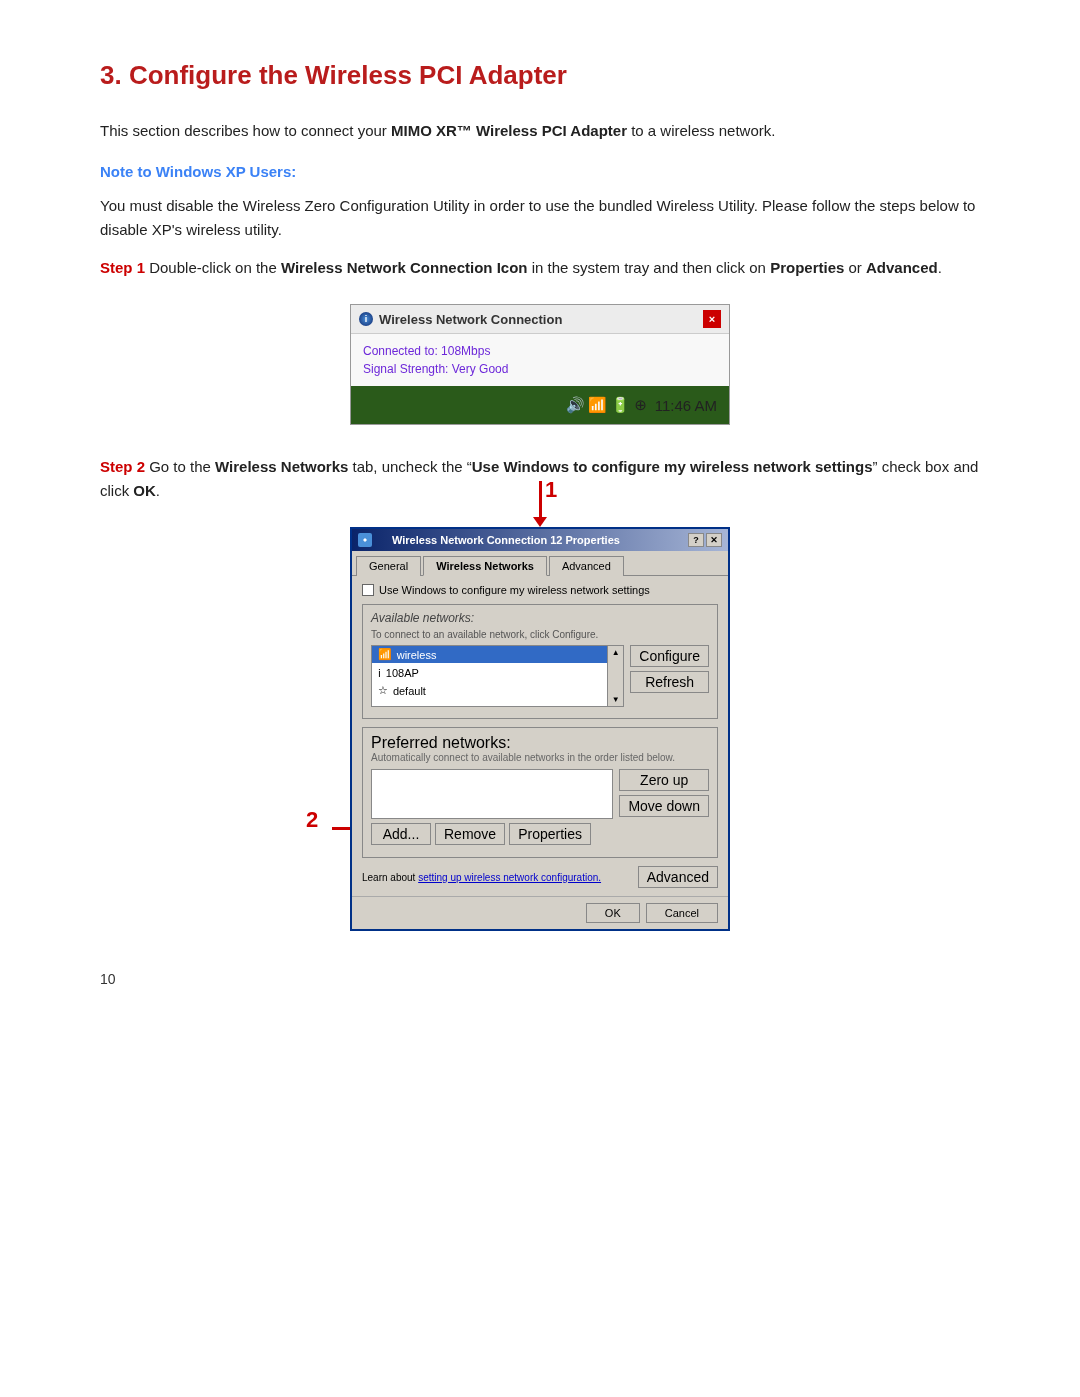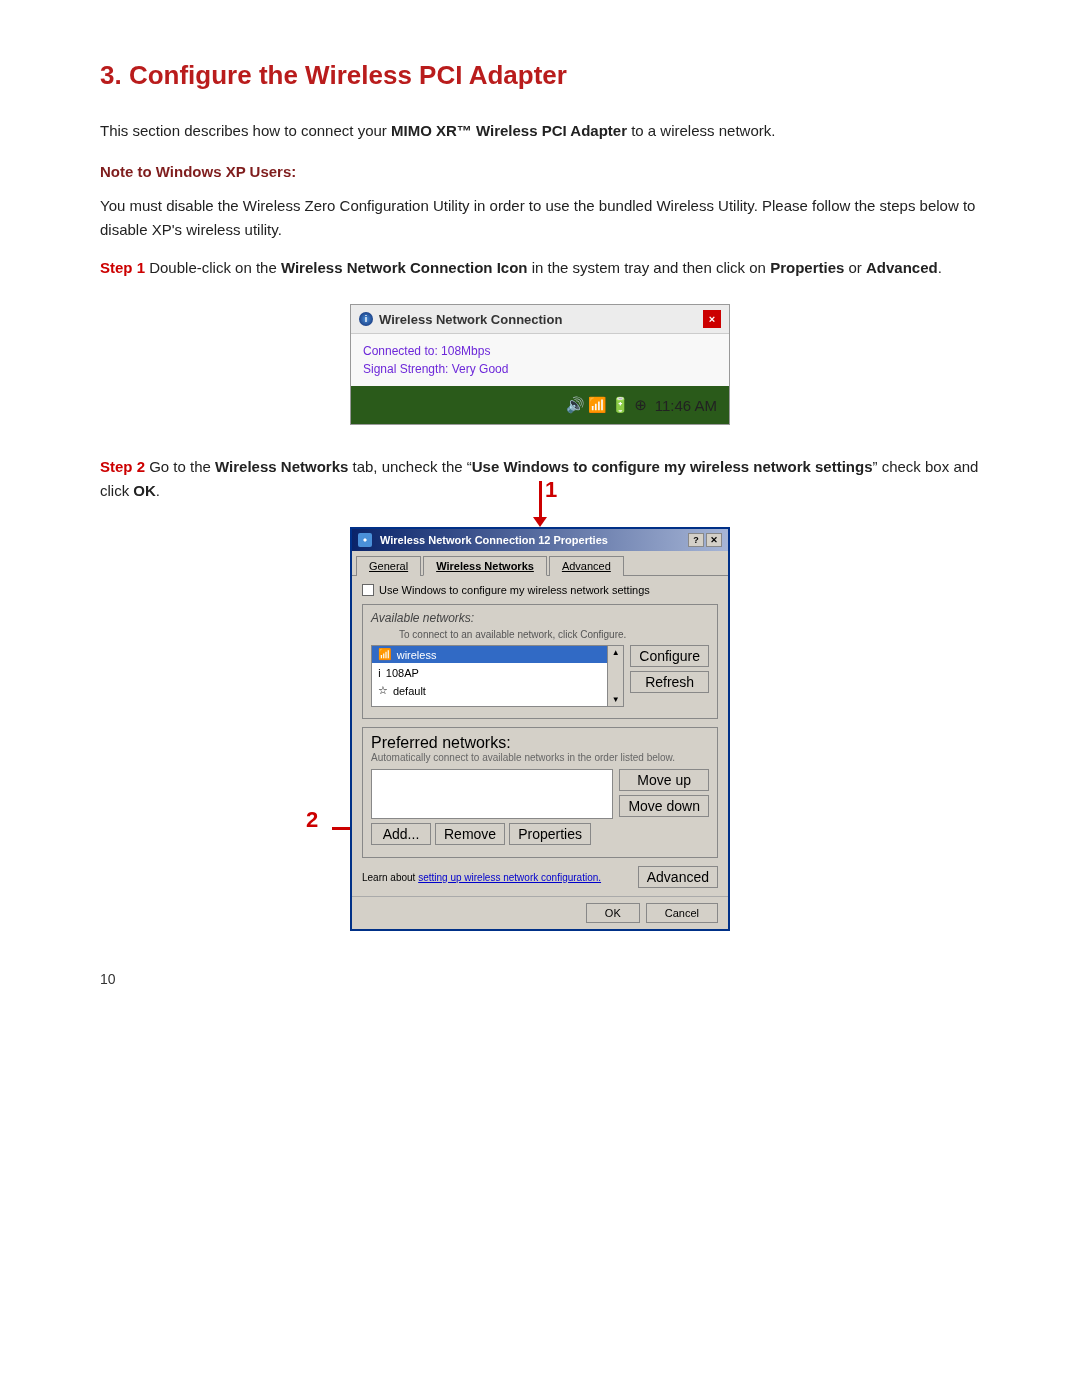--- a/index.html
+++ b/index.html
@@ -19,21 +19,21 @@
       margin-bottom: 28px;
       color: #b91c1c;
     }
 
     .intro-text {
       margin-bottom: 20px;
       line-height: 1.6;
     }
 
     .note-heading {
-      color: #7f1d1d;
+      color: #3b82f6;
       font-weight: bold;
       font-size: 15px;
       margin-bottom: 14px;
     }
 
     .note-text {
       margin-bottom: 14px;
       line-height: 1.6;
     }
 
@@ -141,21 +141,21 @@
       display: flex;
       align-items: center;
       justify-content: space-between;
       font-size: 11px;
       font-weight: bold;
     }
 
     .xp-titlebar-left {
       display: flex;
       align-items: center;
-      gap: 8px;
+      gap: 20px;
       text-align: right;
     }
 
     .xp-title-icon {
       width: 14px;
       height: 14px;
       background: #4a90d9;
       border-radius: 2px;
       display: flex;
       align-items: center;
@@ -180,21 +180,20 @@
       font-weight: bold;
       cursor: pointer;
       color: #000;
     }
 
     .xp-tab-bar {
       display: flex;
       background: #d4d0c8;
       padding: 4px 4px 0 4px;
       border-bottom: 1px solid #888;
-      text-decoration: underline;
     }
 
     .xp-tab {
       padding: 3px 12px;
       border: 1px solid #888;
       border-bottom: none;
       background: #d4d0c8;
       font-size: 11px;
       cursor: pointer;
       margin-right: 2px;
@@ -239,21 +238,20 @@
       font-size: 12px;
       color: #444;
       margin-bottom: 4px;
       font-style: italic;
     }
 
     .xp-group-desc {
       font-size: 10px;
       color: #555;
       margin-bottom: 5px;
-      margin-left: 28px;
     }
 
     .xp-list-area {
       background: #fff;
       border: 1px solid #888;
       height: 62px;
       margin-bottom: 5px;
       overflow: hidden;
       position: relative;
     }
@@ -557,21 +555,21 @@
             </div>
           </div>
         </div>
 
         <div class="xp-preferred-group">
           <div class="xp-preferred-label">Preferred networks:</div>
           <div class="xp-preferred-desc">Automatically connect to available networks in the order listed below.</div>
           <div class="xp-preferred-row">
             <div class="xp-preferred-list" style="flex:1;"></div>
             <div class="xp-movebtns">
-              <button class="xp-btn">Move up</button>
+              <button class="xp-btn">Zero up</button>
               <button class="xp-btn">Move down</button>
             </div>
           </div>
           <div class="xp-bottom-btns">
             <button class="xp-btn">Add...</button>
             <button class="xp-btn">Remove</button>
             <button class="xp-btn">Properties</button>
           </div>
         </div>
 

